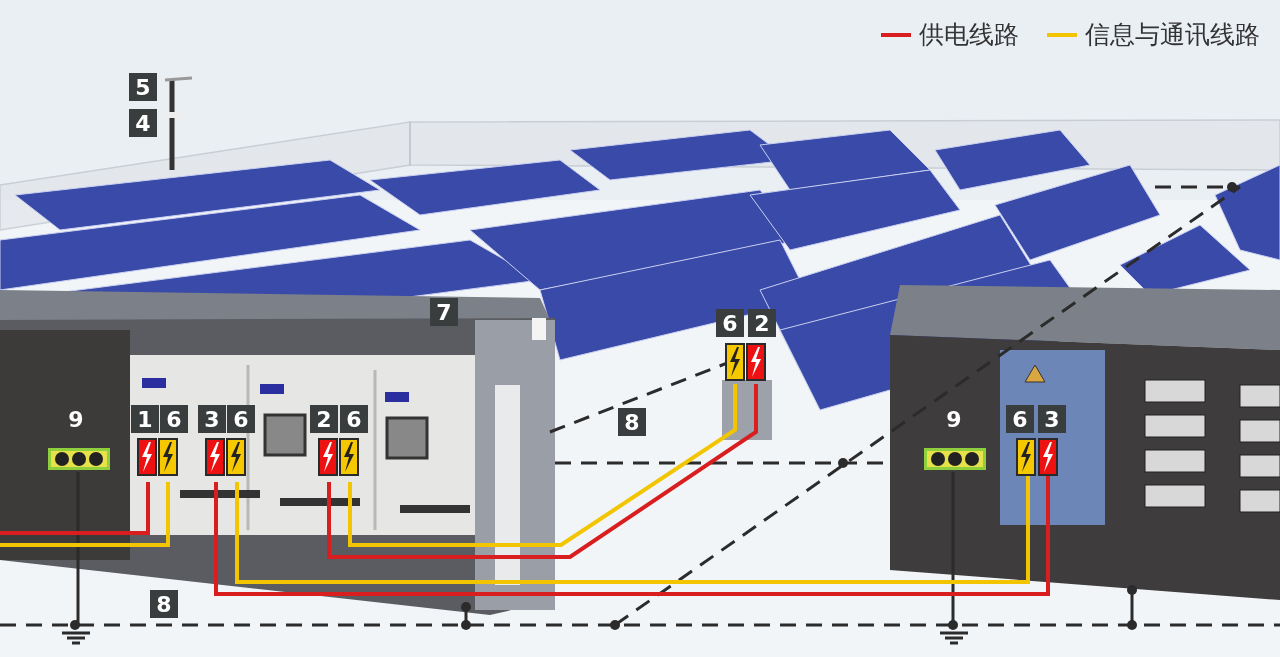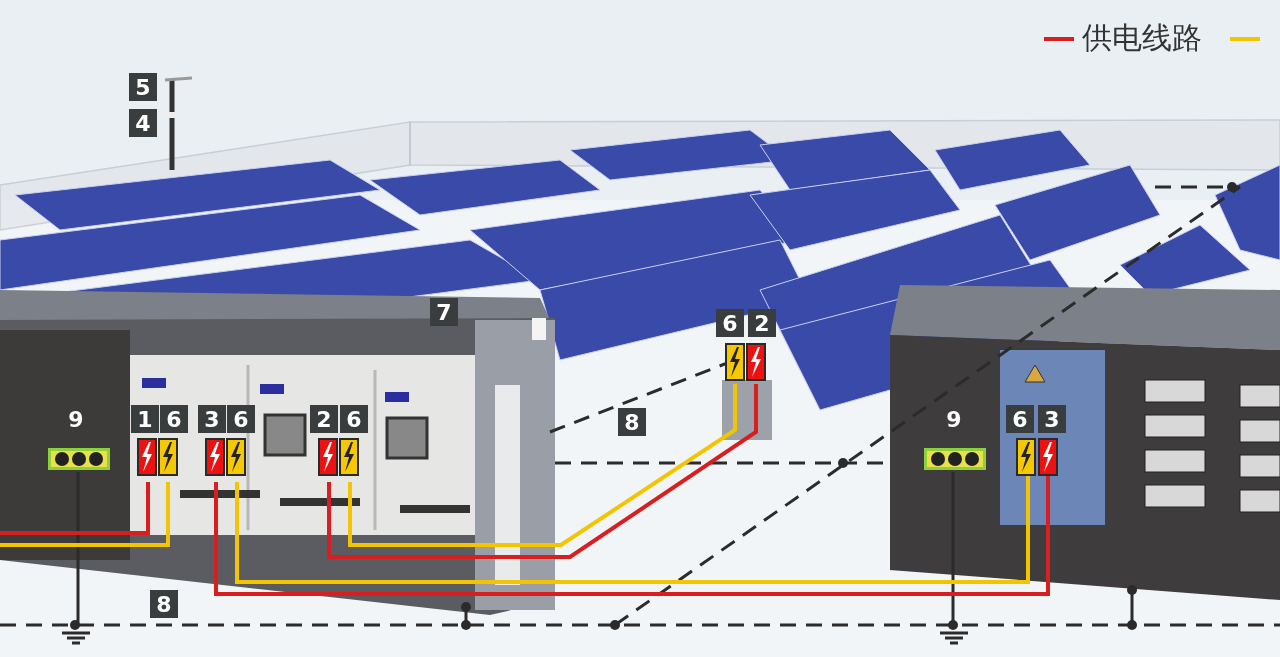--- a/index.html
+++ b/index.html
@@ -1,20 +1,20 @@
 <!DOCTYPE html>
 <html><head>
   <meta charset="utf-8">
   <style>
     html, body { margin: 0; padding: 0; }
     body { width: 1280px; height: 657px; position: relative; overflow: hidden;
            font-family: "DejaVu Sans", sans-serif;
            background: linear-gradient(#eef2f6 0%, #e8edf2 40%, #f3f6f9 100%); }
     .scene { position: absolute; left: 0; top: 0; width: 1280px; height: 657px; }
-    .legend { position: absolute; top: 18px; right: 20px; display: flex; align-items: center; gap: 28px; font-size: 30px; color: #333; }
+    .legend { position: absolute; top: 18px; right: 20px; display: flex; align-items: center; gap: 28px; font-size: 25px; color: #333; }
     .legend-item { display: flex; align-items: center; gap: 8px; }
     .legend-swatch { width: 30px; height: 4px; display: inline-block; }
     .badge { position: absolute; width: 28px; height: 28px; background: #3a3d3d; color: #fff;
              font-size: 22px; font-weight: bold; display: flex; align-items: center; justify-content: center;
              font-family: "DejaVu Sans", sans-serif; }
     .bolt { position: absolute; width: 20px; height: 38px; border: 2px solid #2a2a2a; box-sizing: border-box; }
     .bolt.red { background: #e11; }
     .bolt.yellow { background: #f6c800; }
     .bolt svg { position: absolute; left: 1px; top: 2px; }
     .ground-term { position: absolute; width: 62px; height: 22px; background: #e8e24a; border: 3px solid #8fcf3c; box-sizing: border-box;
@@ -138,20 +138,21 @@
   </g>
 </svg>
 
 <div class="legend">
   <div class="legend-item">
     <span class="legend-swatch" style="background:#d81e1e"></span>
     <span>供电线路</span>
   </div>
   <div class="legend-item">
     <span class="legend-swatch" style="background:#f2c500"></span>
+    <span>信息与通讯线路</span>
   </div>
 </div>
 
 <div class="badge" style="left:129px;top:73px">5</div>
 <div class="badge" style="left:129px;top:109px">4</div>
 <div class="badge" style="left:430px;top:298px">7</div>
 <div class="badge" style="left:618px;top:408px">8</div>
 <div class="badge" style="left:150px;top:590px">8</div>
 
 <div class="badge" style="left:62px;top:405px;background:transparent">9</div>

